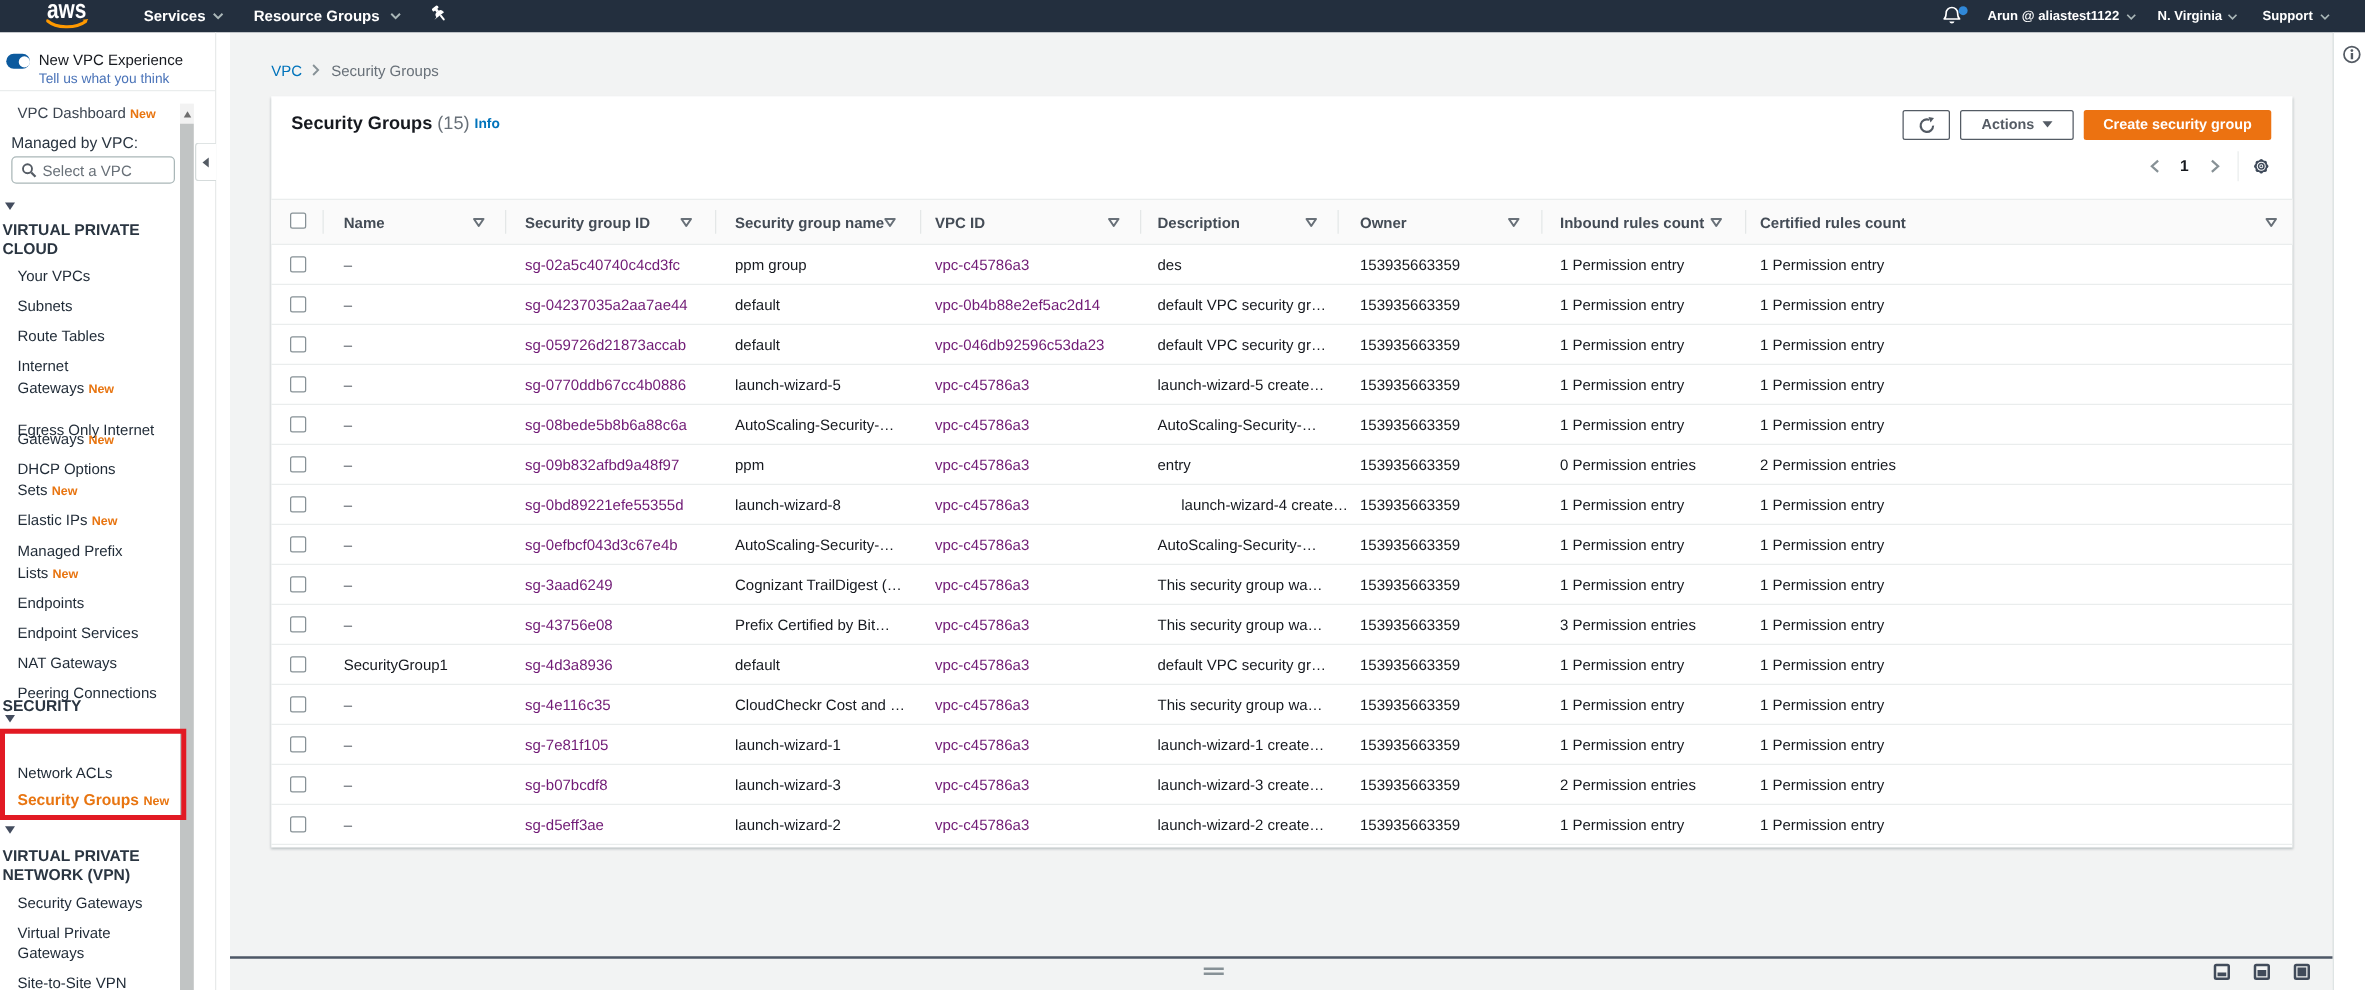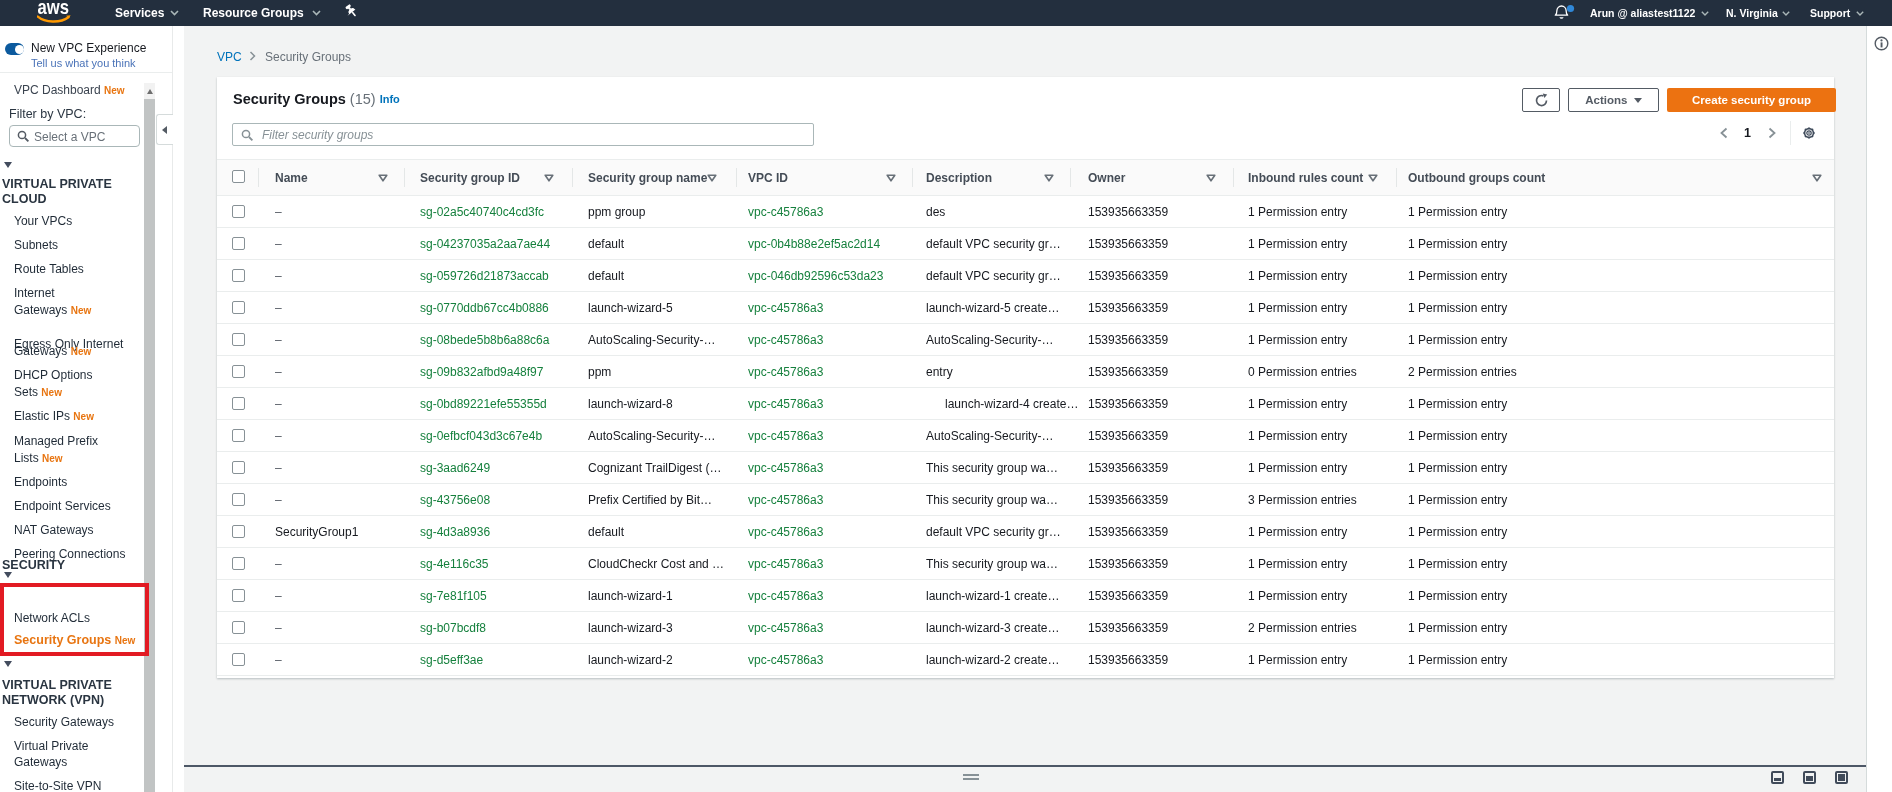--- a/index.html
+++ b/index.html
@@ -19,21 +19,21 @@
 .shead{position:absolute;left:2px;font-size:12.5px;font-weight:bold;color:#2a3541;white-space:nowrap}
 .sarrow{position:absolute;left:4px;width:0;height:0;border-left:4.5px solid transparent;border-right:4.5px solid transparent;border-top:6px solid #434c5e}
 
 #content{position:absolute;left:184px;top:26px;width:1682px;height:740px;background:#f2f3f3}
 #card{position:absolute;left:217px;top:77px;width:1617px;height:601px;background:#fff;box-shadow:0 1px 2px 0 rgba(0,28,36,.25)}
 .hdr-bg{position:absolute;left:0;top:82px;width:1617px;height:37px;background:#fafafa;border-top:1px solid #eaeded;border-bottom:1px solid #eaeded}
 .hdiv{position:absolute;top:91px;width:1px;height:19px;background:#e4e7e7}
 .hcell{position:absolute;top:94px;font-weight:bold;font-size:12px;color:#444c56;white-space:nowrap}
 .trow{position:absolute;left:0;width:1617px;height:32px;border-bottom:1px solid #eaeded}
 .cell{position:absolute;top:0;height:32px;line-height:32px;font-size:12px;white-space:nowrap}
-.c-link{color:#15803d}
+.c-link{color:#701a75}
 .c-dark{color:#16191f}
 .c-dash{color:#545b64}
 .cb{position:absolute;width:13px;height:13px;border:1px solid #879196;border-radius:2px;background:#fff}
 
 .btn{position:absolute;height:24px;border:1px solid #545b64;border-radius:2px;background:#fff;color:#545b64;font-weight:bold;font-size:11.5px;text-align:center;line-height:22px}
 .btn-orange{position:absolute;height:24px;border-radius:2px;background:#ec7211;color:#fff;font-weight:bold;font-size:11.5px;text-align:center;line-height:24px}
 
 #footer{position:absolute;left:184px;top:765px;width:1682px;height:27px;background:#f2f3f3;border-top:2px solid #4d5766}
 #rail{position:absolute;left:1866px;top:26px;width:26px;height:766px;background:#fff;border-left:1px solid #d5dbdb}
 .fa{position:absolute;width:13px;height:13px;border:2px solid #414b5a;border-radius:2px}
@@ -85,21 +85,21 @@
 
 <div id="side">
   <div class="inline-border"></div>
 
   <div class="abs" style="left:5px;top:17px;width:19px;height:12px;border-radius:6px;background:#0c5a9e"></div>
   <div class="abs" style="left:14.5px;top:18.5px;width:9px;height:9px;border-radius:50%;background:#fff"></div>
   <div class="abs" style="left:31px;top:15px;font-size:12px;color:#16191f">New VPC Experience</div>
   <div class="abs" style="left:31px;top:31px;font-size:11px;color:#4a73b8">Tell us what you think</div>
   <div class="abs" style="left:0;top:46px;width:172px;height:1px;background:#eaeded"></div>
   <div class="abs" style="left:14px;top:57px;font-size:12px;color:#3b4450">VPC Dashboard <span class="new">New</span></div>
-  <div class="abs" style="left:9px;top:81px;font-size:12.5px;color:#2a3541">Filter by VPC:</div>
+  <div class="abs" style="left:9px;top:81px;font-size:12.5px;color:#2a3541">Managed by VPC:</div>
   <div class="abs" style="left:9px;top:99px;width:131px;height:22px;border:1px solid #aab7b8;border-radius:4px;background:#fff">
     <svg class="abs" style="left:7px;top:4px" width="13" height="13" viewBox="0 0 13 13">
         <circle cx="5" cy="5" r="3.6" fill="none" stroke="#545b64" stroke-width="1.5"></circle>
         <line x1="8" y1="8" x2="11.4" y2="11.4" stroke="#545b64" stroke-width="1.8"></line>
       </svg>
     <span class="abs" style="left:24px;top:4px;font-size:12px;color:#687078">Select a VPC</span>
   </div>
 
   <div id="sbtrack"></div>
   <div class="abs" style="left:144px;top:57px;width:11px;height:16px;background:#f2f2f2"></div>
@@ -155,29 +155,22 @@
 
   <div class="abs" style="left:16px;top:14px;font-size:14.5px"><b>Security Groups</b> <span style="color:#687078">(15)</span> <span style="color:#0073bb;font-size:11px;font-weight:bold;vertical-align:1px">Info</span></div>
 
   <div class="btn" style="left:1305px;top:11px;width:38px">
     <svg style="margin-top:4px" width="15" height="15" viewBox="0 0 15 15">
         <path d="M12.5,7.5 A5,5 0 1 1 9.4,2.9" fill="none" stroke="#545b64" stroke-width="1.7"></path>
         <path d="M8.8,0.6 L13.2,1.4 L10.4,4.9 Z" fill="#545b64"></path>
       </svg>
   </div>
   <div class="btn" style="left:1351px;top:11px;width:91px">Actions&nbsp; <span style="display:inline-block;width:0;height:0;border-left:4.5px solid transparent;border-right:4.5px solid transparent;border-top:5.5px solid #545b64;vertical-align:1px"></span></div>
-  <div class="btn-orange" style="left:1450px;top:11px;width:169px">Create security group</div>
-
-  <div class="abs" style="left:15px;top:46px;width:582px;height:23px;border:1px solid #aab7b8;border-radius:2px;background:#fff">
-    <svg class="abs" style="left:8px;top:5px" width="13" height="13" viewBox="0 0 13 13">
-        <circle cx="5" cy="5" r="3.6" fill="none" stroke="#879196" stroke-width="1.5"></circle>
-        <line x1="8" y1="8" x2="11.4" y2="11.4" stroke="#879196" stroke-width="1.8"></line>
-      </svg>
-    <span class="abs" style="left:29px;top:4px;font-size:12px;font-style:italic;color:#879196">Filter security groups</span>
-  </div>
+  <div class="btn-orange" style="left:1450px;top:11px;width:150px">Create security group</div>
+
 
   <svg class="abs" style="left:1503px;top:50px" width="8" height="12" viewBox="0 0 8 12">
       <path d="M6.5,1.5 L1.5,6 L6.5,10.5" fill="none" stroke="#879196" stroke-width="1.8"></path>
     </svg>
   <div class="abs" style="left:1527px;top:49px;font-size:12.5px;font-weight:bold;color:#16191f">1</div>
   <svg class="abs" style="left:1551px;top:50px" width="8" height="12" viewBox="0 0 8 12">
       <path d="M1.5,1.5 L6.5,6 L1.5,10.5" fill="none" stroke="#879196" stroke-width="1.8"></path>
     </svg>
   <div class="abs" style="left:1573px;top:44px;width:1px;height:24px;background:#eaeded"></div>
   <svg class="abs" style="left:1584px;top:48px" width="16" height="16" viewBox="0 0 16 16">
@@ -200,21 +193,21 @@
     <div class="hdiv" style="left:853.0px"></div>
     <div class="hdiv" style="left:1016.0px"></div>
     <div class="hdiv" style="left:1179.0px"></div>
 <span class="hcell" style="left:58px">Name</span>
     <span class="hcell" style="left:203px">Security group ID</span>
     <span class="hcell" style="left:371px">Security group name</span>
     <span class="hcell" style="left:531px">VPC ID</span>
     <span class="hcell" style="left:709px">Description</span>
     <span class="hcell" style="left:871px">Owner</span>
     <span class="hcell" style="left:1031px">Inbound rules count</span>
-    <span class="hcell" style="left:1191px">Outbound groups count</span>
+    <span class="hcell" style="left:1191px">Certified rules count</span>
 <svg class="abs" style="left:161px;top:97px" width="10" height="8" viewBox="0 0 10 8">
       <path d="M1.2,1.2 L8.8,1.2 L5,6.8 Z" fill="none" stroke="#687078" stroke-width="1.6" stroke-linejoin="round"></path>
     </svg>
     <svg class="abs" style="left:327px;top:97px" width="10" height="8" viewBox="0 0 10 8">
       <path d="M1.2,1.2 L8.8,1.2 L5,6.8 Z" fill="none" stroke="#687078" stroke-width="1.6" stroke-linejoin="round"></path>
     </svg>
     <svg class="abs" style="left:490px;top:97px" width="10" height="8" viewBox="0 0 10 8">
       <path d="M1.2,1.2 L8.8,1.2 L5,6.8 Z" fill="none" stroke="#687078" stroke-width="1.6" stroke-linejoin="round"></path>
     </svg>
     <svg class="abs" style="left:669px;top:97px" width="10" height="8" viewBox="0 0 10 8">

